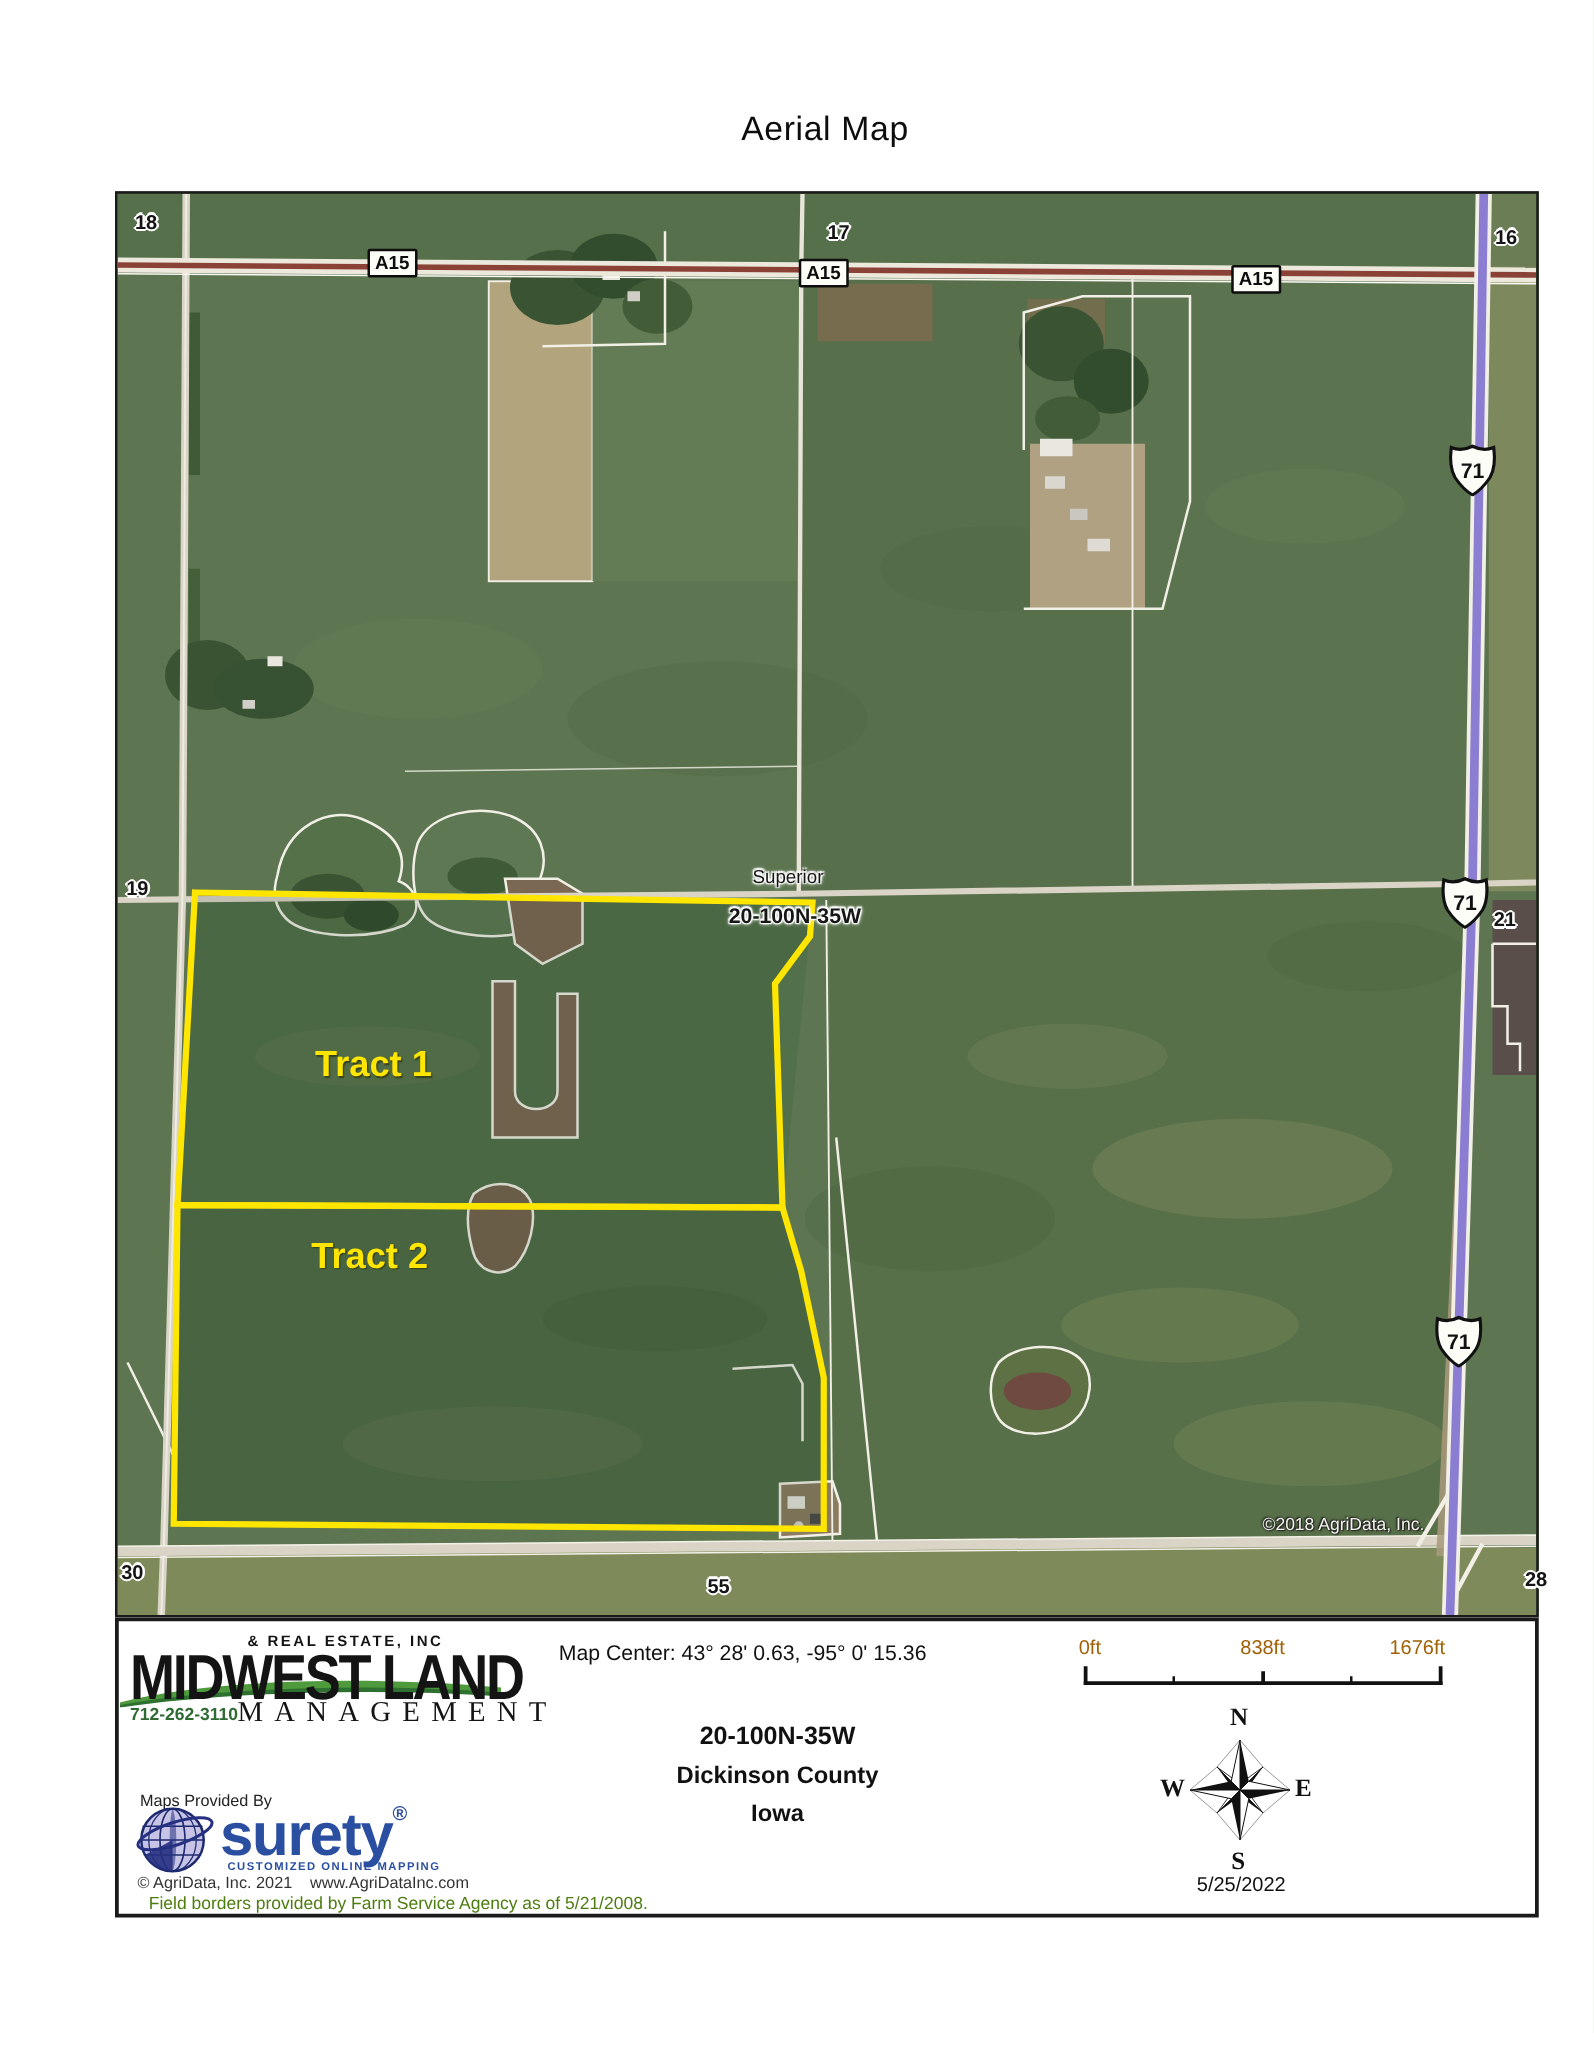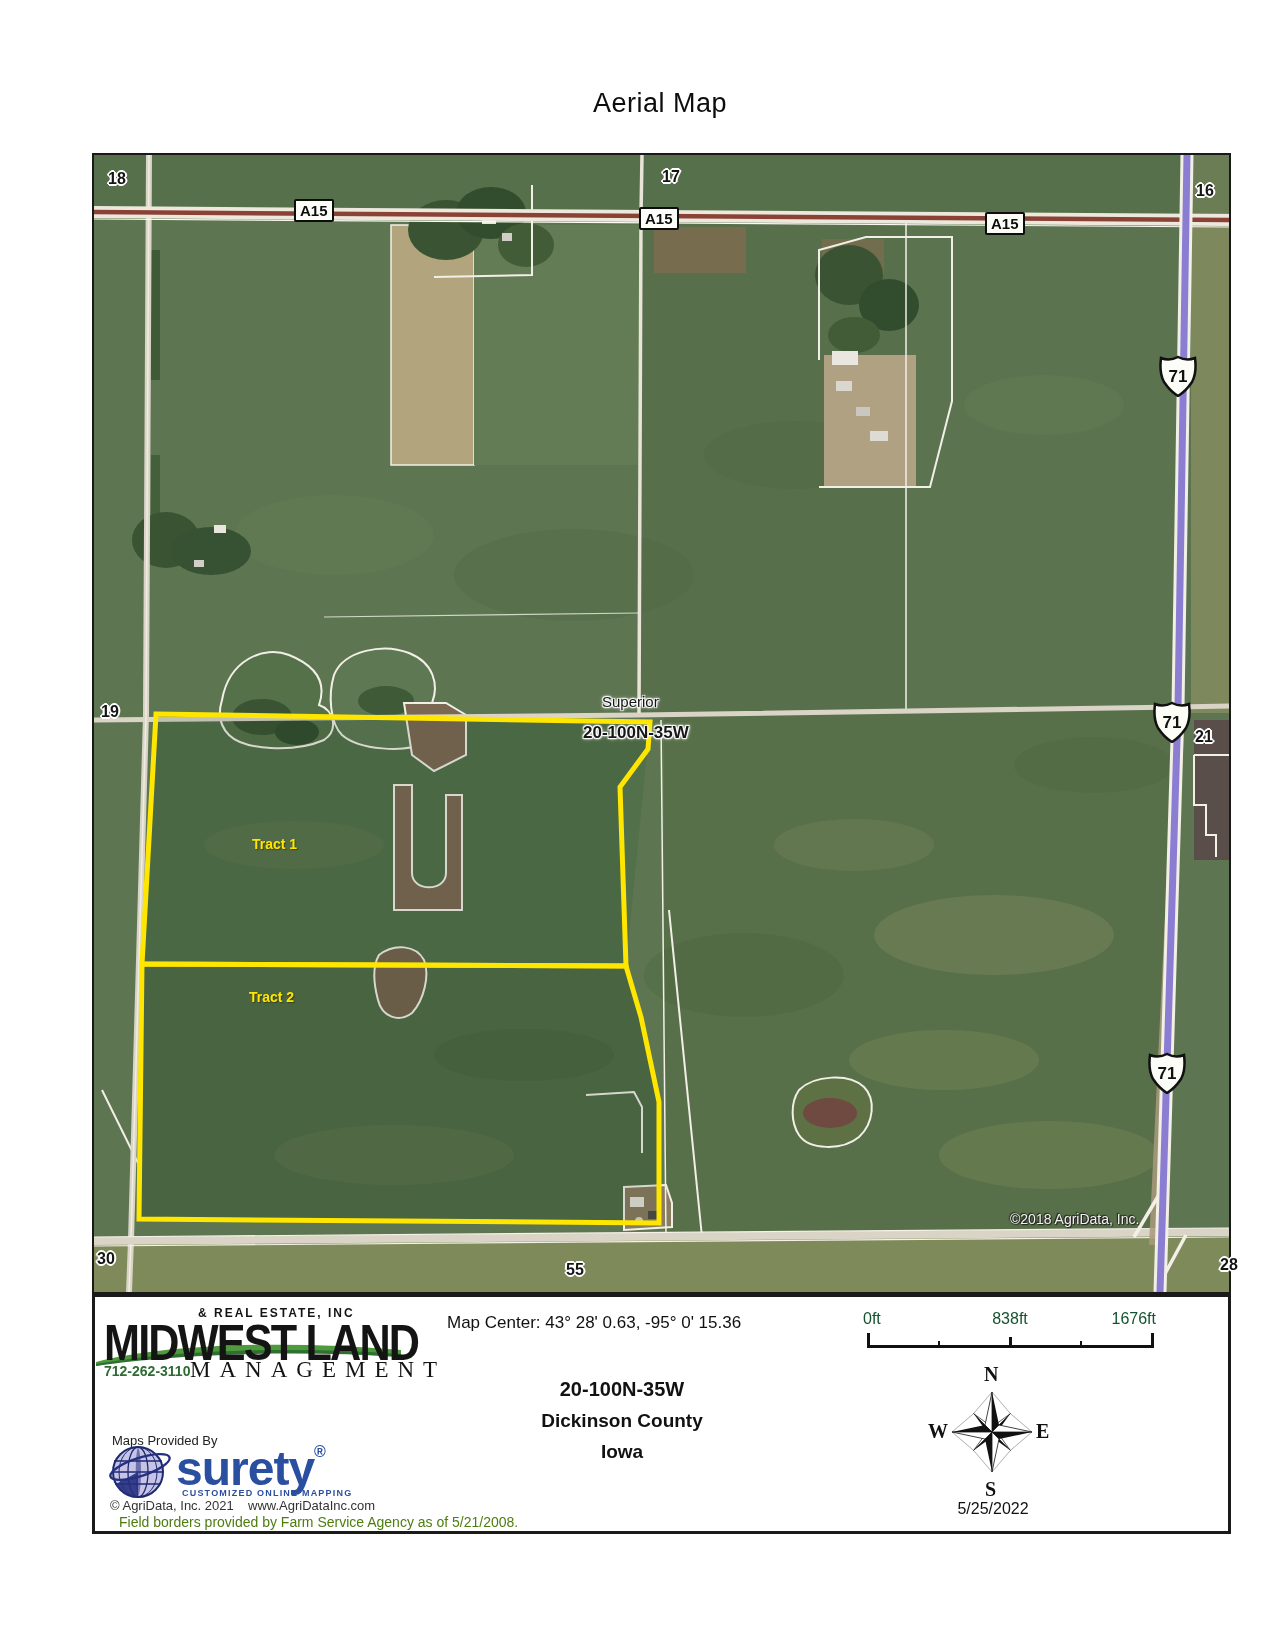--- a/index.html
+++ b/index.html
@@ -16,41 +16,41 @@
   
   .sec{font-size:16px;font-weight:bold;color:#151515;
        text-shadow:-2px 0 0 #fff,2px 0 0 #fff,0 -2px 0 #fff,0 2px 0 #fff,
                    -1px -1px 0 #fff,1px 1px 0 #fff,1px -1px 0 #fff,-1px 1px 0 #fff;}
   .roadbox{font-size:15px;font-weight:bold;color:#0d0d0d;background:#fdfdf8;
            border:2px solid #0d0d0d;padding:0 4px;line-height:19px;border-radius:2px;}
   .halo{color:#161616;font-size:15px;
         text-shadow:0 0 3px #fff,0 0 4px #fff,-1px -1px 1px #fff,1px 1px 1px #fff,
                     1px -1px 1px #fff,-1px 1px 1px #fff;}
   .township-lbl{font-size:17px;font-weight:bold;}
-  .tract-lbl{font-size:14px;font-weight:bold;color:#ffe600;
+  .tract-lbl{font-size:29px;font-weight:bold;color:#ffe600;
              text-shadow:1px 1px 1px rgba(40,40,0,.6);}
   .map-copy{font-size:14px;color:#f2f2ec;
             text-shadow:0 0 2px #222,1px 1px 1px #222,-1px -1px 1px #222;}
   
   .footer-frame{left:92px;top:1294px;width:1139px;height:240px;border:3px solid #1a1a1a;
                 box-sizing:border-box;background:#fff;}
   .brand-top{left:162px;top:1306px;font-size:12px;font-weight:bold;letter-spacing:2px;color:#141414;margin-left:36px;}
   .brand-name{left:104px;top:1312px;font-size:47px;font-weight:bold;letter-spacing:-2px;
               color:#141414;transform:scale(.92,1.08);transform-origin:left top;z-index:3;}
   .brand-swoosh{left:96px;top:1338px;z-index:2;}
   .brand-phone{left:104px;top:1363px;font-size:14px;font-weight:bold;color:#2f6b33;z-index:4;}
   .brand-mgmt{left:190px;top:1357px;font-family:"Liberation Serif",serif;font-size:23px;
               letter-spacing:9px;color:#141414;z-index:4;}
   .map-center{left:447px;top:1313px;width:420px;font-size:17px;color:#111;}
   .loc-block{left:452px;top:1378px;width:340px;text-align:center;}
   .loc-block div{margin-bottom:9px;font-weight:bold;}
   .loc-town{font-size:20px;}
   .loc-county{font-size:19px;}
   .loc-state{font-size:19px;}
-  .scale-lbl{top:1310px;font-size:16px;color:#14532d;}
+  .scale-lbl{top:1310px;font-size:16px;color:#a16207;}
   .tick{background:#111;}
   .compass-letter{font-family:"Liberation Serif",serif;font-size:20px;font-weight:bold;color:#111;}
   .date-lbl{left:945px;top:1500px;width:96px;text-align:center;font-size:16px;}
   .provided-by{left:112px;top:1433px;font-size:13px;color:#222;}
   .surety-name{left:176px;top:1441px;font-size:48px;font-weight:bold;color:#2b4fa0;
                letter-spacing:-1px;z-index:3;}
   .surety-name sup{font-size:16px;vertical-align:28px;}
   .surety-tag{left:182px;top:1488px;font-size:9px;font-weight:bold;color:#2b4fa0;letter-spacing:1.2px;}
   .agridata-copy{left:110px;top:1498px;font-size:13px;color:#333;}
   .agridata-web{left:248px;top:1498px;font-size:13px;color:#333;}
@@ -179,21 +179,21 @@
     </g>
 
     <g fill="none" stroke="#ffe600" stroke-width="5" stroke-linejoin="miter">
       <polygon points="62,559 556,567 554,594 526,632 532,811 48,809" fill="rgba(25,50,22,.12)"></polygon>
       <polygon points="48,809 532,811 547,862 565,947 565,1068 45,1064" fill="rgba(25,50,22,.12)"></polygon>
     </g>
   </svg>
 </div>
 
 <div class="abs sec" style="left:108px;top:170px;">18</div>
-<div class="abs sec" style="left:662px;top:168px;">17</div>
+<div class="abs sec" style="left:662px;top:178px;">17</div>
 <div class="abs sec" style="left:1196px;top:182px;">16</div>
 <div class="abs sec" style="left:101px;top:703px;">19</div>
 <div class="abs sec" style="left:1195px;top:728px;">21</div>
 <div class="abs sec" style="left:97px;top:1250px;">30</div>
 <div class="abs sec" style="left:566px;top:1261px;">55</div>
 <div class="abs sec" style="left:1188px;top:1256px;padding-left:32px;">28</div>
 
 <div class="abs roadbox" style="left:294px;top:199px;">A15</div>
 <div class="abs roadbox" style="left:639px;top:207px;">A15</div>
 <div class="abs roadbox" style="left:985px;top:212px;">A15</div>

